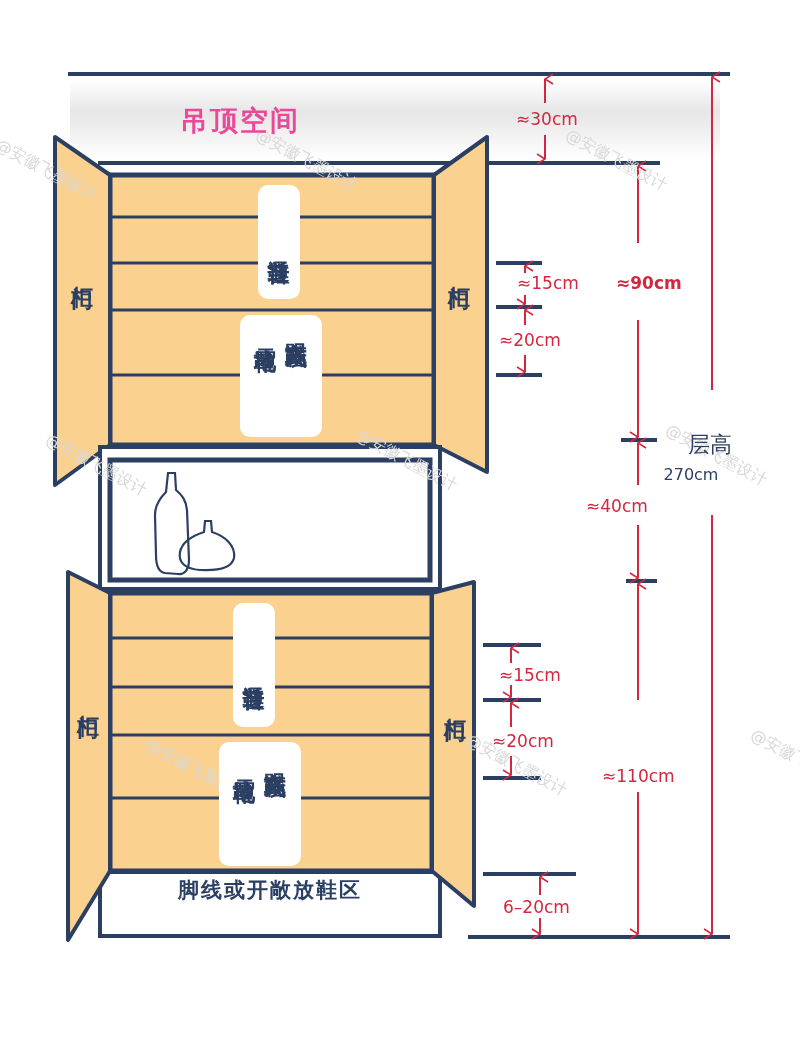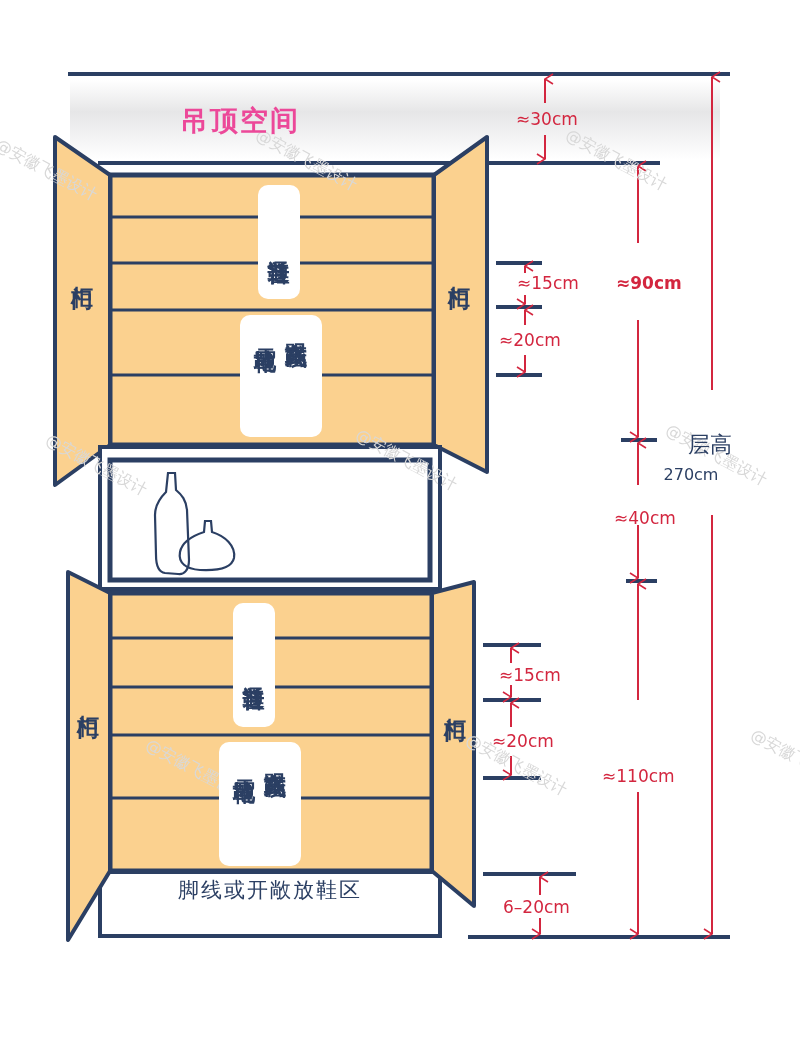--- a/index.html
+++ b/index.html
@@ -5,21 +5,21 @@
   html,body{margin:0;padding:0;background:#ffffff;}
   body{width:800px;height:1047px;position:relative;overflow:hidden;font-family:"DejaVu Sans","Liberation Sans",sans-serif;}
   svg{position:absolute;left:0;top:0;}
   .vlabel{position:absolute;background:#ffffff;border-radius:10px;color:#2b3f63;font-weight:bold;font-size:22px;line-height:25px;text-align:center;}
   .vtext{writing-mode:vertical-rl;letter-spacing:1px;}
   .door-label{position:absolute;color:#2b3f63;font-weight:bold;font-size:22px;line-height:26px;writing-mode:vertical-rl;}
   .dim{position:absolute;color:#d3263f;font-size:17px;white-space:nowrap;background:transparent;}
   .ceiling-title{position:absolute;left:180px;top:102px;font-size:28px;font-weight:bold;color:#ec4899;letter-spacing:2px;}
   .floor-title{position:absolute;left:638px;top:430px;color:#2b3f63;font-size:22px;text-align:center;line-height:30px;}
   .floor-title .big{font-size:16px;margin-left:12px;}
-  .plinth-label{position:absolute;left:100px;top:876px;width:340px;text-align:center;color:#2b3f63;font-weight:normal;font-size:21px;letter-spacing:2px;}
+  .plinth-label{position:absolute;left:100px;top:876px;width:340px;text-align:center;color:#2b3f63;font-weight:bold;font-size:21px;letter-spacing:2px;}
   .wm{position:absolute;color:#d8d8d8;font-size:16px;transform:rotate(28deg);white-space:nowrap;}
 </style>
 </head>
 <body>
 
 <svg width="800" height="1047" viewBox="0 0 800 1047">
   <defs>
     <linearGradient id="ceilGrad" x1="0" y1="0" x2="0" y2="1">
       <stop offset="0" stop-color="#ffffff"></stop>
       <stop offset="0.4" stop-color="#e6e6e7"></stop>
@@ -156,17 +156,17 @@
 
 <div class="floor-title">
   <div style="padding-left:50px;">层高</div>
   <div class="big">270cm</div>
 </div>
 
 <div class="dim" style="left:516px;top:109px;">≈30cm</div>
 <div class="dim" style="left:616px;top:273px;font-weight:bold;">≈90cm</div>
 <div class="dim" style="left:517px;top:273px;">≈15cm</div>
 <div class="dim" style="left:499px;top:330px;">≈20cm</div>
-<div class="dim" style="left:614px;top:496px;margin-top:12px;">≈40cm</div>
+<div class="dim" style="left:586px;top:496px;">≈40cm</div>
 <div class="dim" style="left:499px;top:665px;">≈15cm</div>
 <div class="dim" style="left:492px;top:731px;">≈20cm</div>
 <div class="dim" style="left:602px;top:739px;margin-top:27px;">≈110cm</div>
 <div class="dim" style="left:503px;top:897px;">6–20cm</div>
 
 </body></html>

